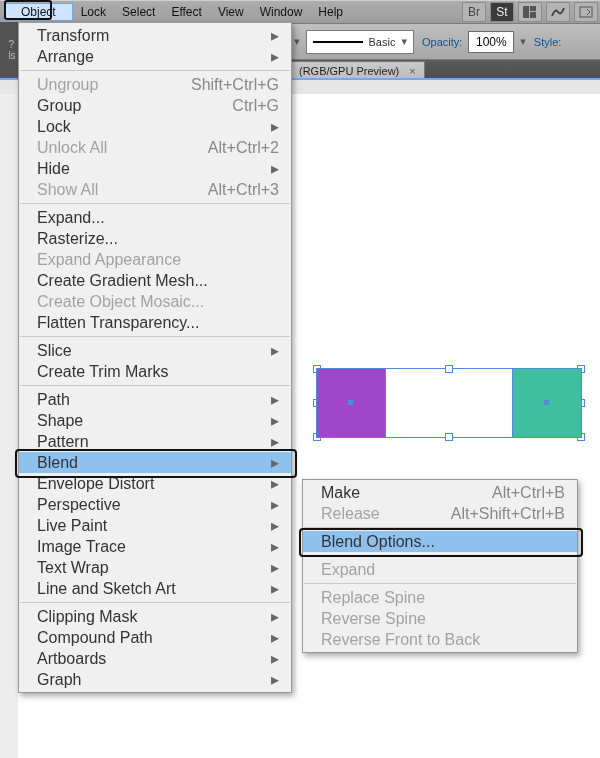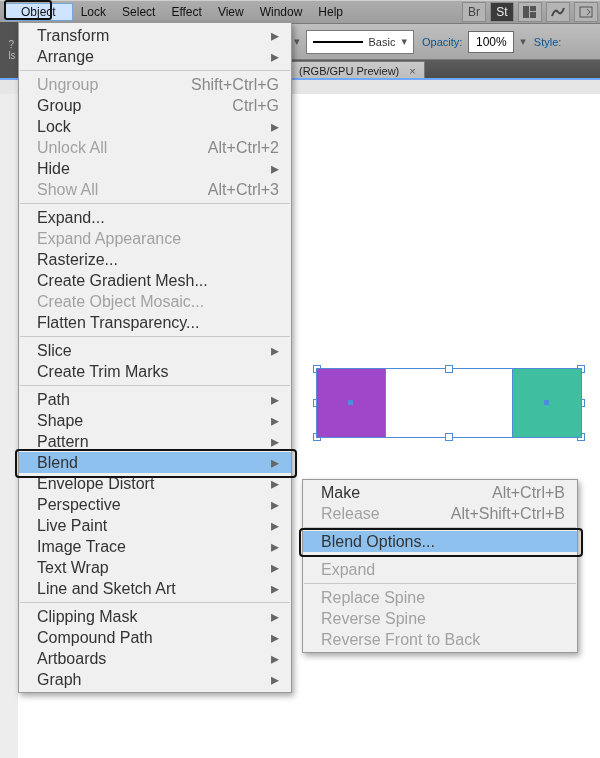--- a/index.html
+++ b/index.html
@@ -170,25 +170,25 @@
       <span class="arr">▸</span>
     </div>
     <div class="row disabled">
       <span class="lbl">Show All</span>
       <span class="sc">Alt+Ctrl+3</span>
     </div>
     <div class="sep"></div>
     <div class="row">
       <span class="lbl">Expand...</span>
     </div>
+    <div class="row">
+      <span class="lbl">Rasterize...</span>
+    </div>
     <div class="row disabled">
       <span class="lbl">Expand Appearance</span>
-    </div>
-    <div class="row">
-      <span class="lbl">Rasterize...</span>
     </div>
     <div class="row">
       <span class="lbl">Create Gradient Mesh...</span>
     </div>
     <div class="row disabled">
       <span class="lbl">Create Object Mosaic...</span>
     </div>
     <div class="row">
       <span class="lbl">Flatten Transparency...</span>
     </div>

